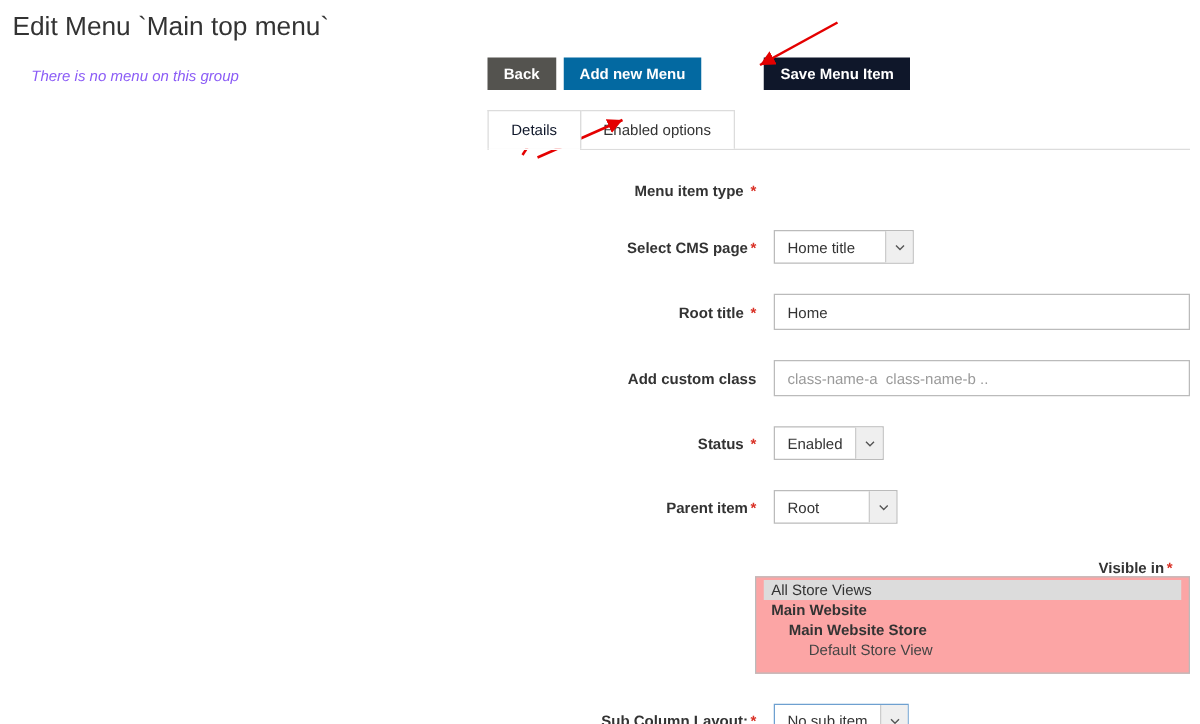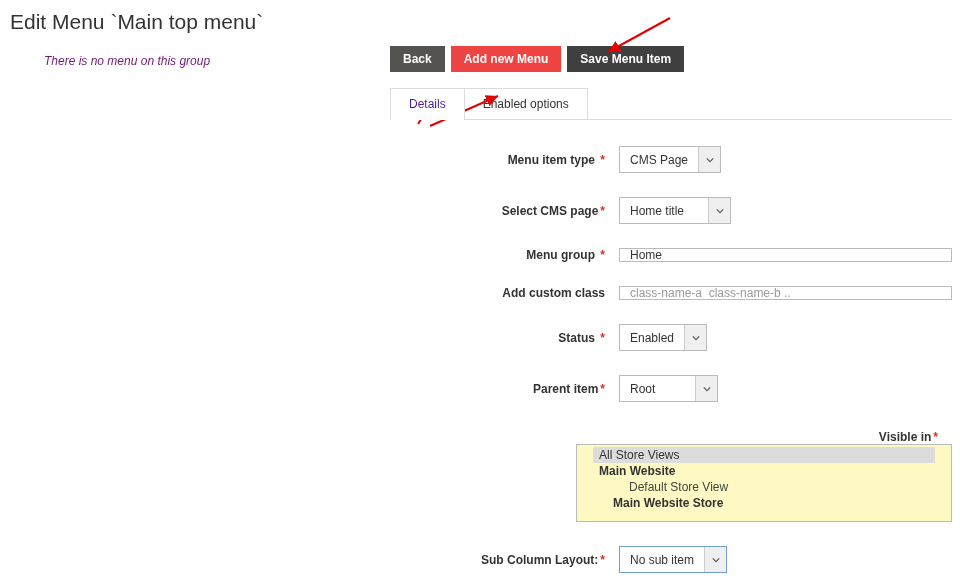--- a/index.html
+++ b/index.html
@@ -20,23 +20,23 @@
   .layout {
     display: flex;
     align-items: flex-start;
   }
   .left-col {
     width: 390px;
     flex: 0 0 390px;
   }
   .left-msg {
     font-style: italic;
-    color: #701a75;
-    font-size: 12px;
-    padding: 14px 0 0 44px;
+    color: #8b5cf6;
+    font-size: 12px;
+    padding: 14px 0 0 25px;
   }
   .right-col {
     flex: 1;
     padding-right: 8px;
   }
   .btn-row {
     display: flex;
     gap: 6px;
     margin: 6px 0 0 0;
   }
@@ -44,40 +44,40 @@
     display: inline-block;
     padding: 6px 13px;
     font-size: 12px;
     color: #fff;
     border: none;
     cursor: pointer;
     font-family: inherit;
     font-weight: bold;
   }
   .btn-dark { background: #54534f; }
-  .btn-green1 { background: #ef4444; }
-  .btn-green2 { background: #404040; }
+  .btn-green1 { background: #0369a1; }
+  .btn-green2 { background: #0f172a; margin-left: 44px; }
   .tabs {
     margin-top: 16px;
     border-bottom: 1px solid #dcdcdc;
     display: flex;
   }
   .tab {
     padding: 8px 18px;
     border: 1px solid #dcdcdc;
     border-bottom: none;
     background: #fff;
     font-size: 12px;
     color: #333;
     cursor: pointer;
     margin-right: -1px;
     position: relative;
   }
   .tab.active {
-    color: #4c1d95;
+    color: #0f172a;
     z-index: 2;
   }
   .tab.active::after {
     content: "";
     position: absolute;
     left: 0; right: 0; bottom: -1px;
     height: 1px;
     background: #fff;
   }
   .form-area {
@@ -125,36 +125,36 @@
     align-items: center;
     justify-content: center;
   }
   .select-caret svg { width: 8px; height: 8px; }
   .w-sm .select-val { min-width: 55px; }
   .w-md .select-val { min-width: 75px; }
   .w-lg .select-val { min-width: 75px; }
   .text-input {
     width: 100%;
     max-width: 560px;
-    height: 14px;
+    height: 29px;
     border: 1px solid #bbb;
     padding: 0 10px;
     font-size: 12px;
     font-family: inherit;
     color: #333;
   }
   .text-input::placeholder { color: #9a9a9a; }
   .listbox {
-    width: 376px;
+    width: 348px;
     height: 78px;
     border: 1px solid #bbb;
     overflow-y: scroll;
     font-size: 12px;
-    background: #fef9c3;
-    padding: 2px 16px;
+    background: #fca5a5;
+    padding: 2px 6px;
   }
   .listbox .opt { padding: 1px 6px; cursor: default; }
   .listbox .opt.sel { background: #dcdcdc; }
   .listbox .opt.bold { font-weight: 700; }
   .listbox .opt.ind1 { padding-left: 20px; }
   .listbox .opt.ind2 { padding-left: 36px; color: #444; }
   
   .annot {
     position: absolute;
     pointer-events: none;
@@ -180,48 +180,38 @@
 
     <div class="tabs">
       <div class="tab active">Details</div>
       <div class="tab">Enabled options</div>
     </div>
 
     <div class="form-area">
 
       <div class="form-row">
         <div class="form-label"><span>Menu item type</span><span class="req"> *</span></div>
-        <div class="form-field">
-          <div class="select-wrap w-md">
-            <div class="select-val">CMS Page</div>
-            <div class="select-caret">
-                <svg viewBox="0 0 10 10">
-                  <path d="M1 3 L5 7 L9 3" fill="none" stroke="#555" stroke-width="1.4"></path>
-                </svg>
-              </div>
-          </div>
-        </div>
       </div>
 
       <div class="form-row">
         <div class="form-label"><span>Select CMS page</span><span class="req">*</span></div>
         <div class="form-field">
           <div class="select-wrap w-lg">
             <div class="select-val" style="min-width:88px">Home title</div>
             <div class="select-caret">
                 <svg viewBox="0 0 10 10">
                   <path d="M1 3 L5 7 L9 3" fill="none" stroke="#555" stroke-width="1.4"></path>
                 </svg>
               </div>
           </div>
         </div>
       </div>
 
       <div class="form-row">
-        <div class="form-label"><span>Menu group</span><span class="req"> *</span></div>
+        <div class="form-label"><span>Root title</span><span class="req"> *</span></div>
         <div class="form-field">
           <input type="text" class="text-input" value="Home" style="">
         </div>
       </div>
 
       <div class="form-row">
         <div class="form-label"><span>Add custom class</span></div>
         <div class="form-field">
           <input type="text" class="text-input" placeholder="class-name-a  class-name-b .." style="">
         </div>
@@ -254,22 +244,22 @@
           </div>
         </div>
       </div>
 
       <div class="form-row align-top">
         <div class="form-label" style="padding-top:4px"><span>Visible in</span><span class="req">*</span></div>
         <div class="form-field">
           <div class="listbox">
             <div class="opt sel">All Store Views</div>
             <div class="opt bold">Main Website</div>
+            <div class="opt bold ind1">Main Website Store</div>
             <div class="opt ind2">Default Store View</div>
-            <div class="opt bold ind1">Main Website Store</div>
           </div>
         </div>
       </div>
 
       <div class="form-row">
         <div class="form-label"><span>Sub Column Layout:</span><span class="req">*</span></div>
         <div class="form-field">
           <div class="select-wrap w-md active">
             <div class="select-val" style="min-width:80px">No sub item</div>
             <div class="select-caret">

